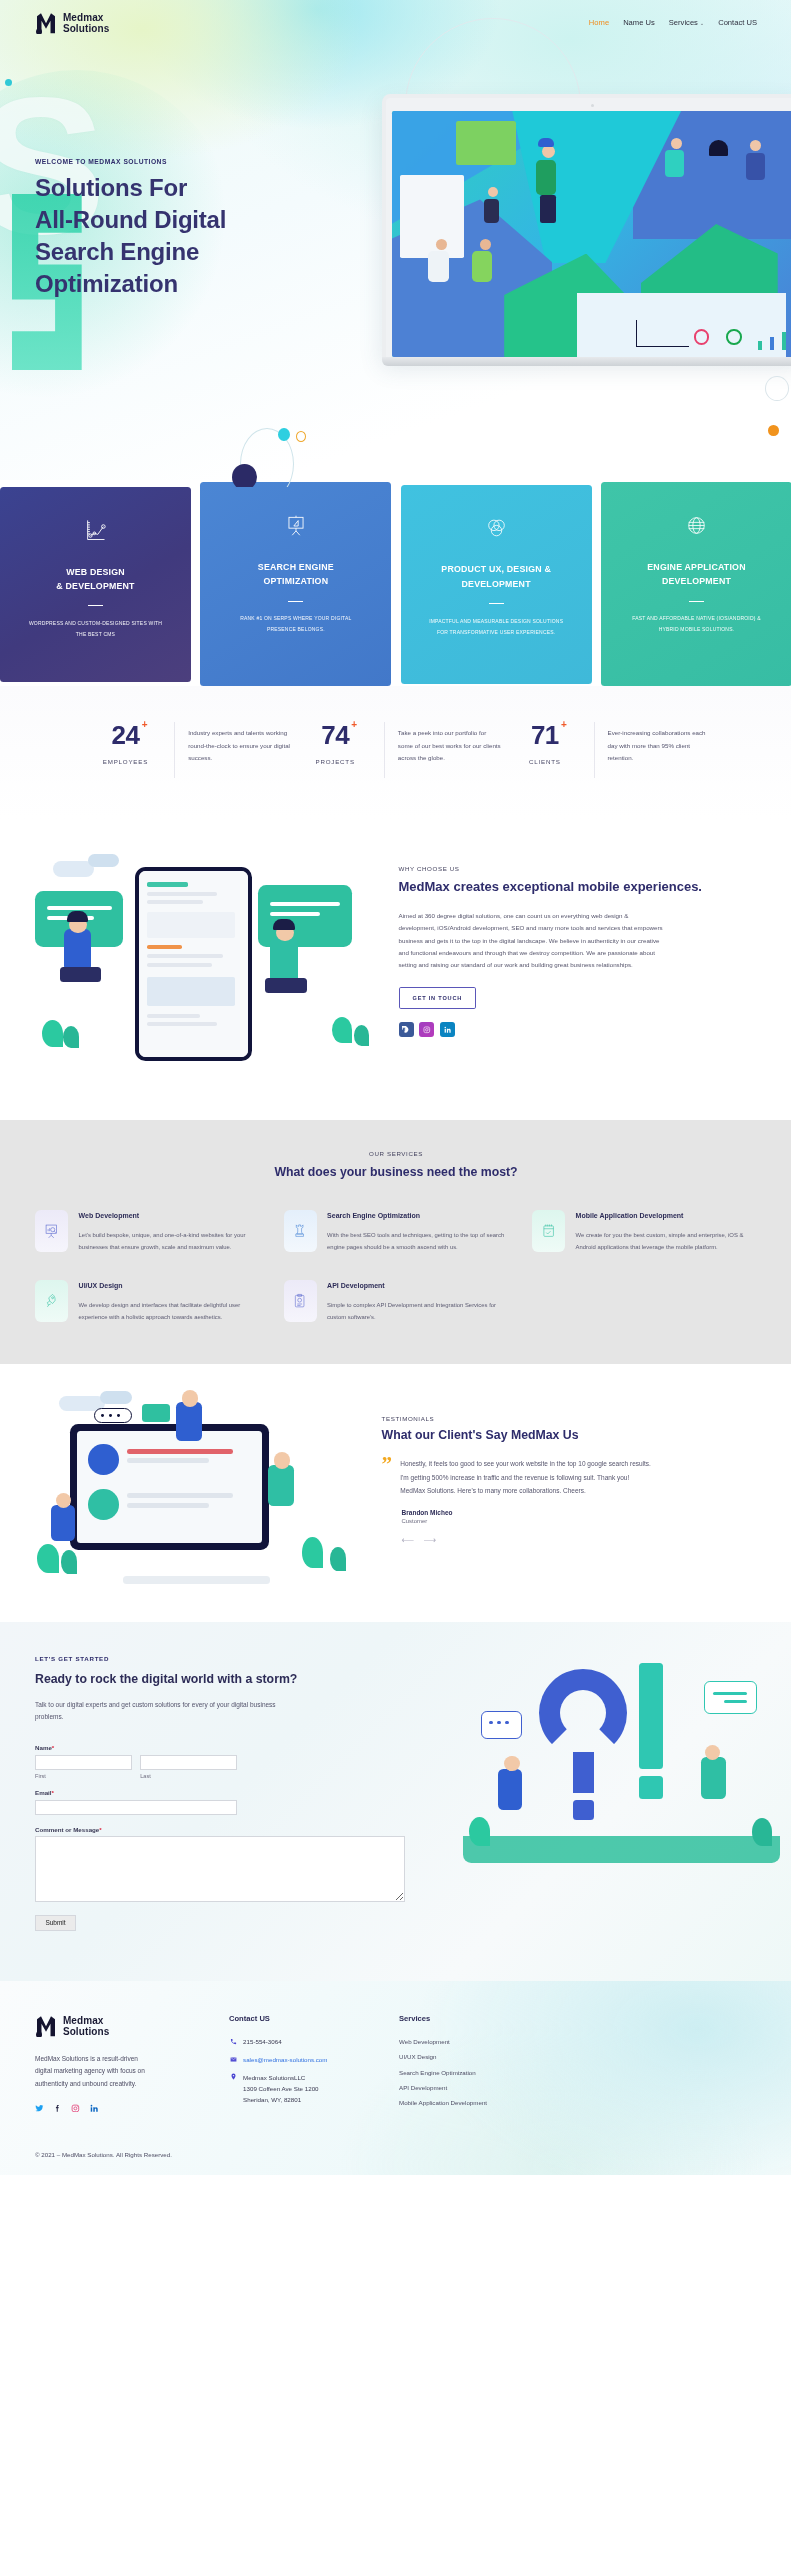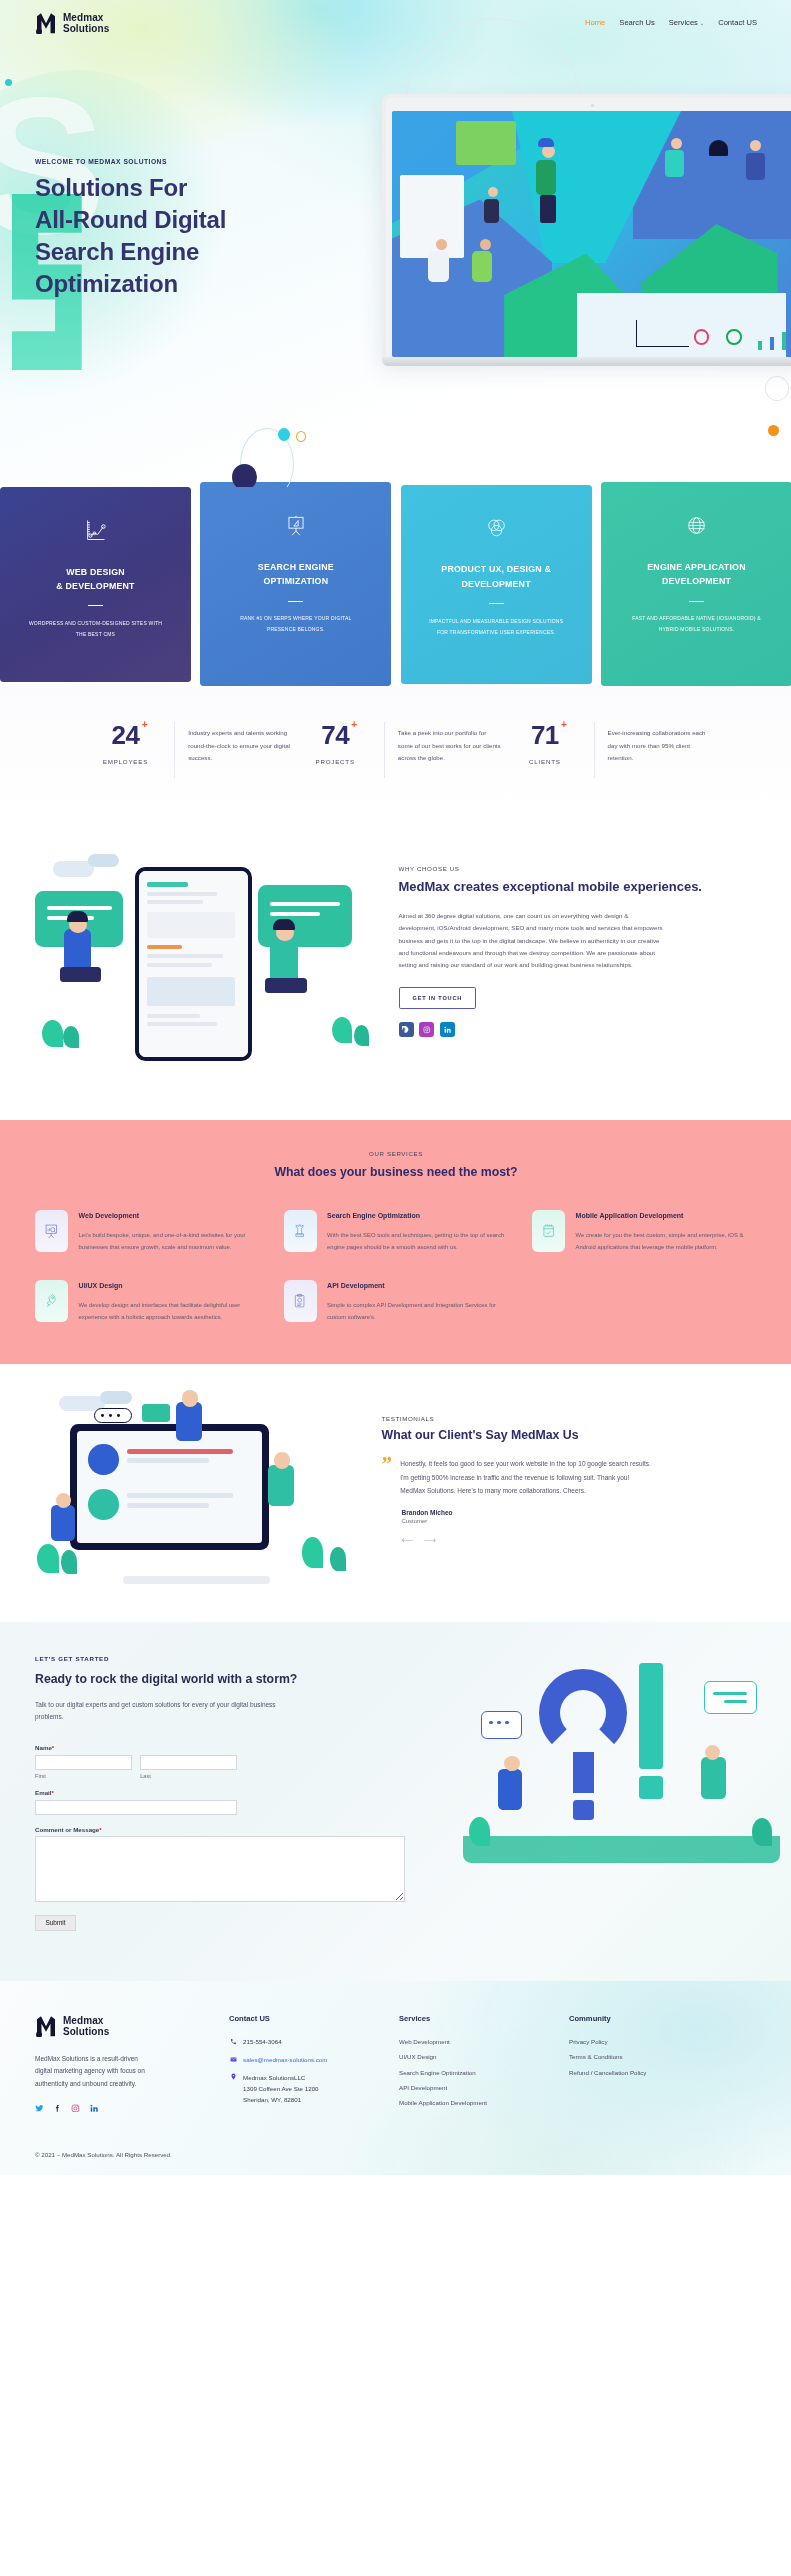--- a/index.html
+++ b/index.html
@@ -144,21 +144,21 @@
   
   .ph-frame { position:absolute; left:100px; top:17.6px; width:117px; height:194px; border-radius:10.6px; background:#fff;
      border:4.1px solid #11143a; }
   .ph-inner { position:absolute; inset:0; background:#f7f9fb; border-radius:6.5px; overflow:hidden;}
   .ph-bar { position:absolute; border-radius:1.8px; }
   .bubble { position:absolute; border-radius:8.2px; }
   .cloud { position:absolute; background:#dfeaf5; border-radius:11.7px; }
   .leaf { position:absolute; background:#2bc9a0; border-radius:50% 50% 0 50%;}
 
   
-  .services { background:#fca5a5; padding: 30.5px 35px 41px; }
+  .services { background:#e5e5e5; padding: 30.5px 35px 41px; }
   .svc-head { text-align:center; }
   .svc-head .sec-eyebrow { margin-bottom: 8.2px; }
   .svc-head h2 { font-size: 12.3px; font-weight: 700; color: #2e2c6b; }
   .svc-grid { display: grid; grid-template-columns: repeat(3,1fr); gap: 27px 23.5px; margin-top: 30.5px; }
   .svc-item { display:flex; gap: 10.6px; }
   .svc-badge { width: 33px; height: 42px; border-radius: 5.9px; flex:0 0 auto; display:flex;align-items:center;justify-content:center; }
   .b-indigo { background: linear-gradient(180deg,#eceaf8,#f6f5fc); }
   .b-blue { background: linear-gradient(180deg,#e4effb,#f3f8fd); }
   .b-green { background: linear-gradient(180deg,#ddf6ee,#effbf7); }
   .svc-item h3 { font-size: 7px; font-weight: 700; color:#2d2c57; line-height:1.7; margin-bottom: 7px;}
@@ -241,21 +241,21 @@
         <div class="brand-text">
           <div>Medmax</div>
           <div>Solutions</div>
         </div>
       </div>
       <div class="nav-links">
         <a href="#" class="active">
             <span>Home</span>
           </a>
         <a href="#">
-            <span>Search Us</span>
+            <span>Name Us</span>
           </a>
         <a href="#">
             <span>Services</span>
             <span class="caret">⌄</span>
           </a>
         <a href="#">
             <span>Contact US</span>
           </a>
       </div>
     </nav>
@@ -745,24 +745,18 @@
 
       <div class="f-servcol">
         <div class="f-h">Services</div>
         <a class="f-link" href="#">Web Development</a>
         <a class="f-link" href="#">UI/UX Design</a>
         <a class="f-link" href="#">Search Engine Optimization</a>
         <a class="f-link" href="#">API Development</a>
         <a class="f-link" href="#">Mobile Application Development</a>
       </div>
 
-      <div class="f-commcol">
-        <div class="f-h">Community</div>
-        <a class="f-link" href="#">Privacy Policy</a>
-        <a class="f-link" href="#">Terms &amp; Conditions</a>
-        <a class="f-link" href="#">Refund / Cancellation Policy</a>
-      </div>
     </div>
     <div class="copyright">© 2021 – MedMax Solutions. All Rights Reserved.</div>
   </footer>
 
 </div>
 
 
 </body></html>

